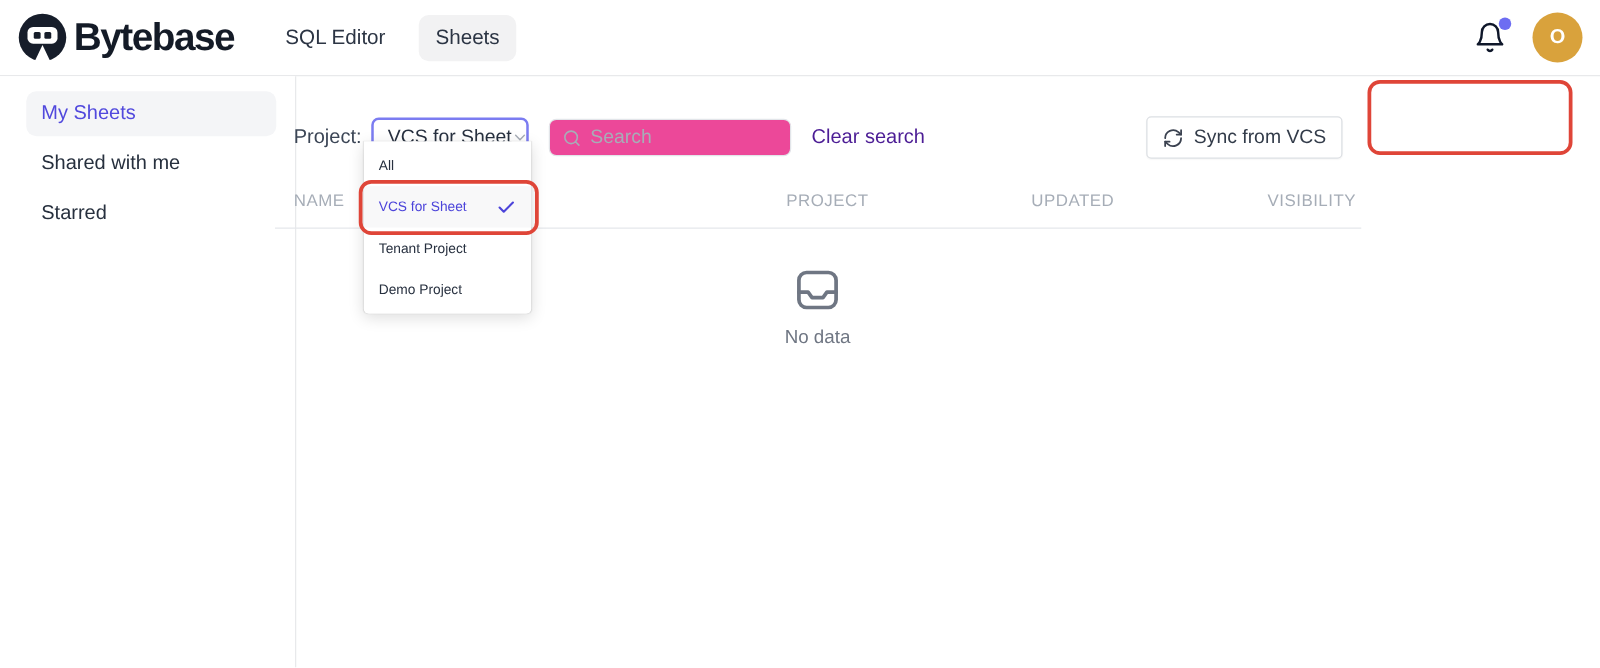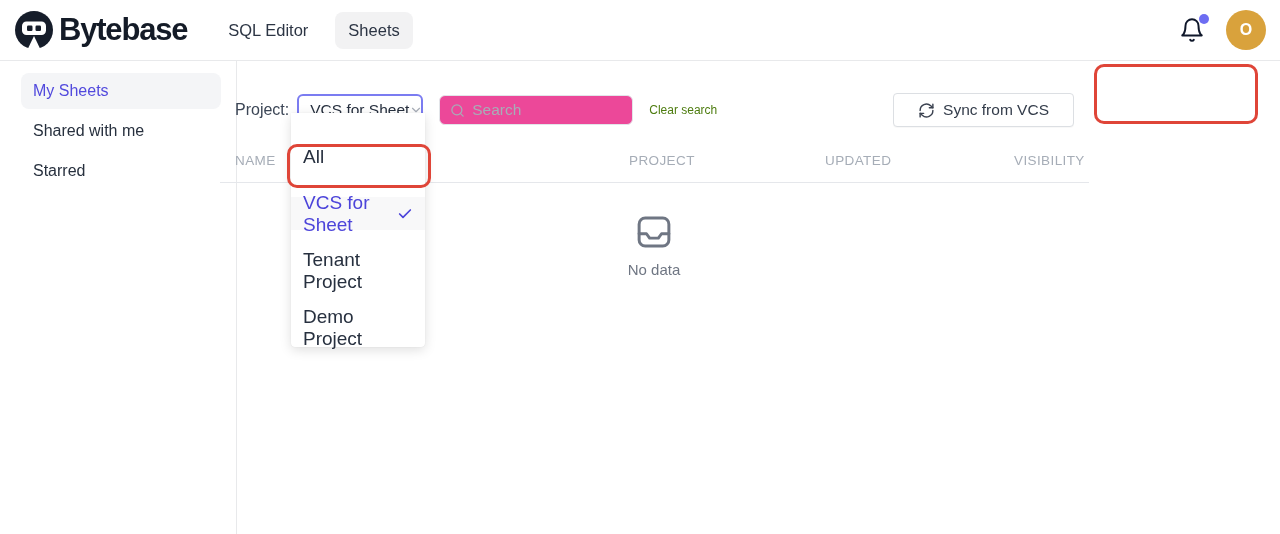--- a/index.html
+++ b/index.html
@@ -38,41 +38,41 @@
     border-radius:6px; background:#fff; display:flex; align-items:center;
     padding:0 8px 0 11px; cursor:pointer; }
   .select-value { font-size:15.5px; color:#27303f; flex:1; white-space:nowrap; }
   .select svg { color:#a7adb7; }
   .search-box { margin-left:16px; width:194px; height:30px; border:1px solid #e2e5e9;
     border-radius:6px; display:flex; align-items:center; padding:0 10px; gap:7px; background:#ec4899; }
   .search-box svg { color:#a7adb7; flex:none; }
   .search-input { border:none; outline:none; width:100%; font-size:15.5px;
     font-family:"Liberation Sans", sans-serif; color:#27303f; background:transparent; }
   .search-input::placeholder { color:#a7adb7; }
-  .clear-search { margin-left:16px; font-size:12px; color:#4d7c0f; cursor:pointer; }
+  .clear-search { margin-left:16px; font-size:16px; color:#4c1d95; cursor:pointer; }
   .sync-btn { margin-left:auto; height:34px; display:flex; align-items:center; gap:8px;
-    padding:0 24px; background:#fff; border:1px solid #dcdfe3; border-radius:4px;
+    padding:0 12px; background:#fff; border:1px solid #dcdfe3; border-radius:4px;
     font-size:15.5px; color:#333c4a; cursor:pointer; box-shadow:0 1px 1px rgba(0,0,0,0.03); }
   .sync-btn svg { color:#3b4250; }
 
   
   .table-wrap { margin:0 15px 0 16px; border-bottom:1px solid #e5e7eb; }
   .thead { display:grid; grid-template-columns:394px 196px 189px 1fr;
     padding:12px 0 14px 15px; }
   .th { font-size:13.5px; font-weight:400; color:#a6adb7; letter-spacing:0.4px; }
   .empty { margin-top:28px; display:flex; flex-direction:column; align-items:center; gap:8px; }
   .empty svg { color:#6f7683; }
   .empty-text { font-size:15px; color:#6f7683; }
 
   
   .menu { position:absolute; left:291px; top:113px; width:134px; background:#fff;
     border-radius:0 0 4px 4px; box-shadow:0 3px 12px rgba(0,0,0,0.13), 0 0 1px rgba(0,0,0,0.12);
     padding:3px 0; z-index:20; }
   .menu-item { height:33px; display:flex; align-items:center; padding:0 12px;
-    font-size:19px; color:#27303f; cursor:pointer;margin-top:24px; }
+    font-size:11px; color:#27303f; cursor:pointer; }
   .menu-item.selected { color:#4c44da; background:#f8f8f9; }
   .menu-item .check { margin-left:auto; color:#4c44da; display:flex; }
 
   
   .annot { position:absolute; border:3px solid #df4538; border-radius:10px;
     z-index:30; pointer-events:none; }
   .annot-sync { left:1094px; top:64px; width:164px; height:60px; }
   .annot-option { left:287px; top:144px; width:144px; height:44px; }
 </style>
 </head>

